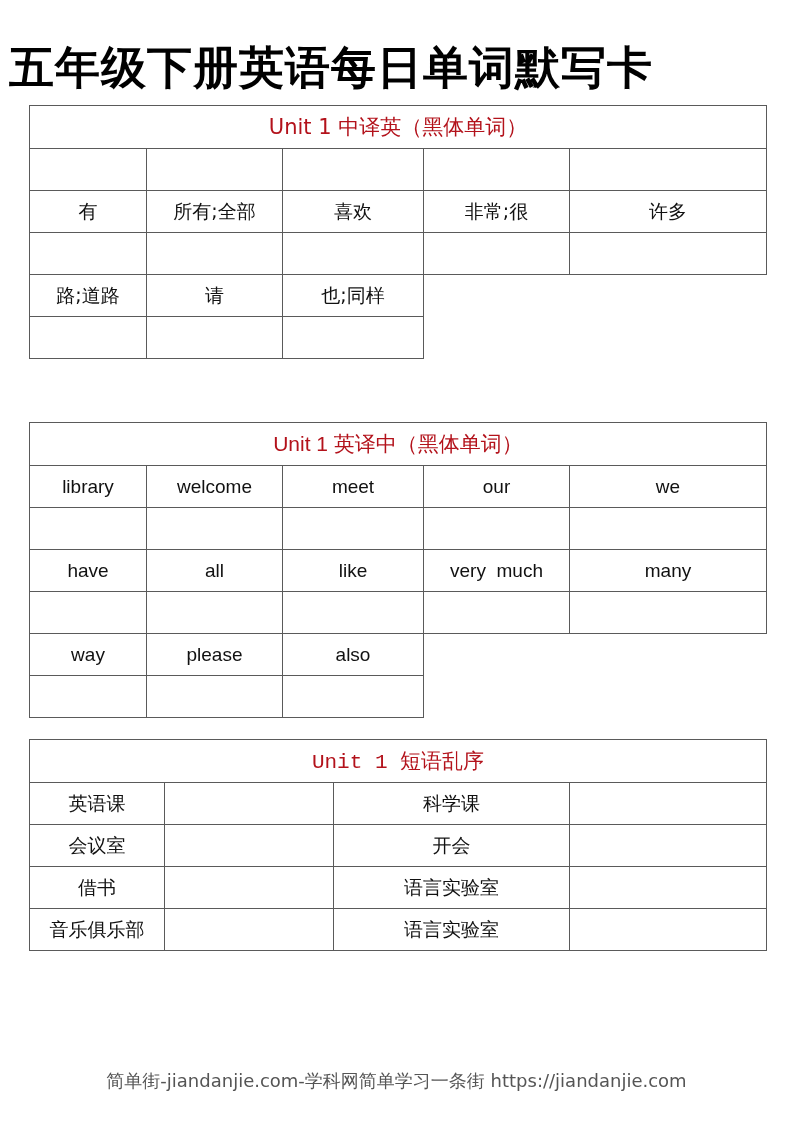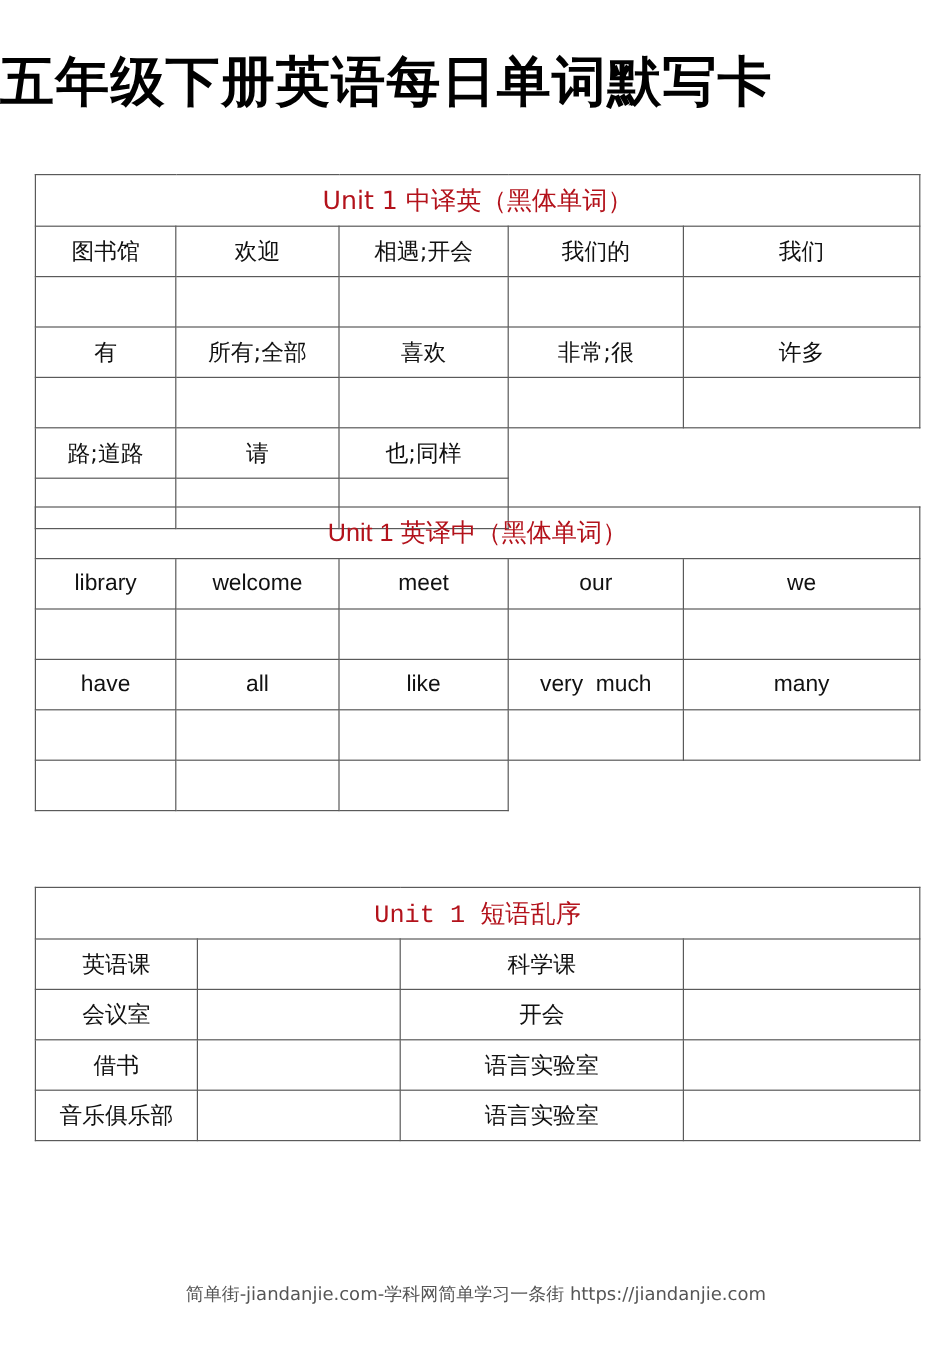--- a/index.html
+++ b/index.html
@@ -1,54 +1,47 @@
 <!DOCTYPE html>
 <html><head>
 <meta charset="utf-8">
 <style>
   html, body { margin: 0; padding: 0; background: #ffffff; }
   body { width: 793px; height: 1122px; position: relative; overflow: hidden;
          font-family: "DejaVu Sans", "Liberation Sans", sans-serif; color: #111; }
-  .title { position: absolute; left: 0; top: 38px; width: 653px; text-align: left;
+  .title { position: absolute; left: 0; top: 38px; width: 653px; text-align: right;
            font-size: 45px; font-weight: bold; letter-spacing: 1px; color: #000; line-height: 60px; }
   .tbl { position: absolute; left: 29px; border-collapse: collapse; table-layout: fixed; }
   .tbl td { border: 1px solid #5a5a5a; text-align: center; vertical-align: middle; padding: 0;
             font-size: 19px; color: #111; overflow: hidden; white-space: nowrap; }
   .tbl td.hdr { color: #b3121b; font-size: 21px; height: 42px; }
   .tbl tr.r td { height: 41px; }
   .tbl td.noborder { border: none; border-top: 1px solid #5a5a5a; }
   .tbl td.blankout { border: none; }
   .en td { font-family: "Liberation Sans", sans-serif; font-size: 19px; }
   .footer { position: absolute; left: 0; top: 1069px; width: 793px; text-align: center;
-            font-size: 15px; color: #555; font-family: "DejaVu Sans", sans-serif; }
+            font-size: 18px; color: #555; font-family: "DejaVu Sans", sans-serif; }
 </style>
 </head>
 <body>
 
 <div class="title">五年级下册英语每日单词默写卡</div>
 
-<table class="tbl" style="top:105px; width:737px;margin-top:40px;">
+<table class="tbl" style="top:105px; width:737px;">
   <colgroup>
       <col style="width:117px">
       <col style="width:136px">
       <col style="width:141px">
       <col style="width:146px">
       <col style="width:197px">
     </colgroup>
   <tbody>
       <tr>
         <td class="hdr" colspan="5">Unit 1  中译英（黑体单词）</td>
       </tr>
-  <tr class="r">
-    <td>图书馆</td>
-    <td>欢迎</td>
-    <td>相遇;开会</td>
-    <td>我们的</td>
-    <td>我们</td>
-  </tr>
   <tr class="r">
     <td></td>
         <td></td>
         <td></td>
         <td></td>
         <td></td>
   </tr>
   <tr class="r">
     <td>有</td>
     <td>所有;全部</td>
@@ -112,20 +105,26 @@
     <td>many</td>
   </tr>
   <tr class="r">
     <td></td>
         <td></td>
         <td></td>
         <td></td>
         <td></td>
   </tr>
   <tr class="r">
+    <td>way</td>
+    <td>please</td>
+    <td>also</td>
+    <td class="noborder" colspan="2"></td>
+  </tr>
+  <tr class="r">
     <td></td>
         <td></td>
         <td></td>
     <td class="blankout" colspan="2"></td>
   </tr>
 </tbody>
   </table>
 
 <table class="tbl" style="top:739px; width:737px;font-family:Liberation Mono, monospace;">
   <colgroup>

